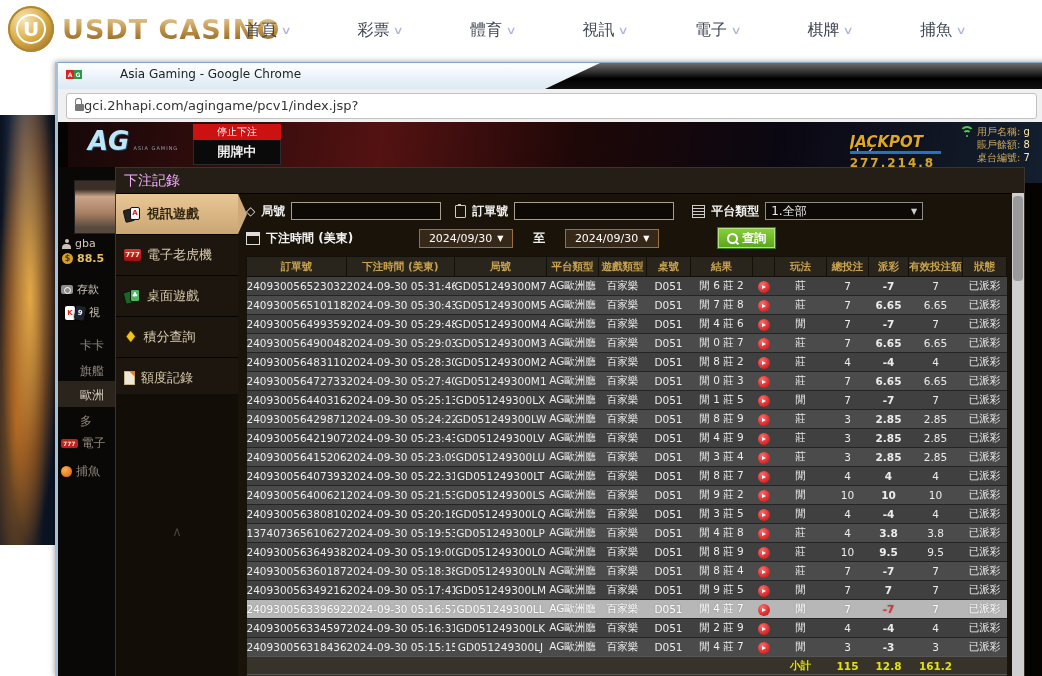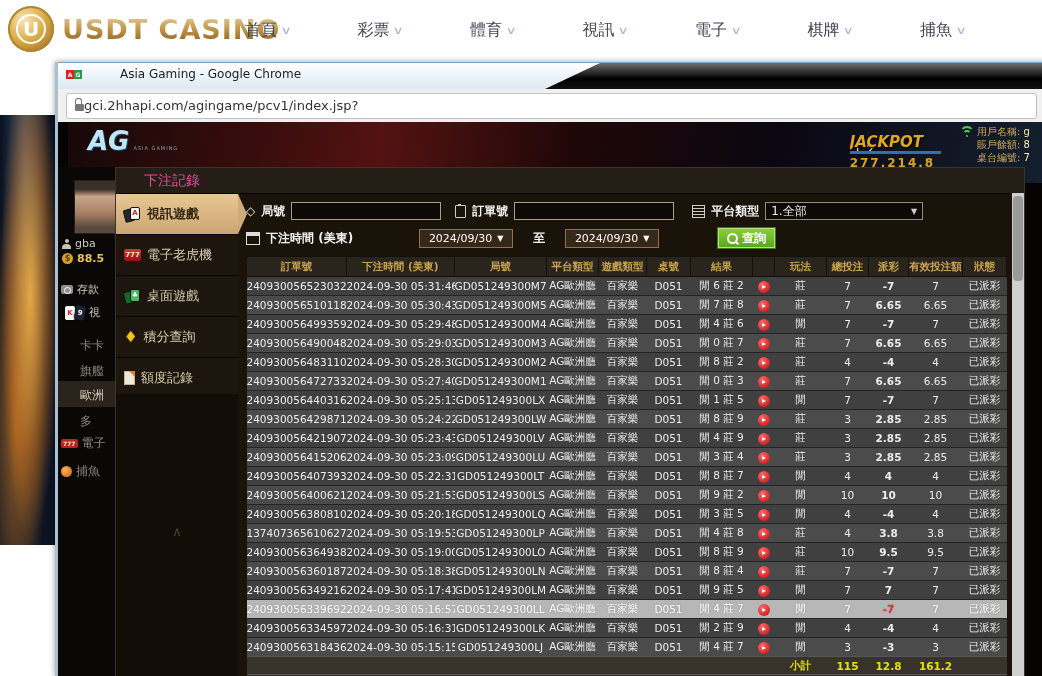--- a/index.html
+++ b/index.html
@@ -72,21 +72,21 @@
   .ic-person:after{content:"";position:absolute;left:0;top:5px;width:9px;height:5px;border-radius:4px 4px 0 0;background:#c9c2b6;}
   .ic-money{width:11px;height:11px;border-radius:50%;background:#d4a030;color:#5a3a00;font-size:8px;font-weight:bold;display:flex;align-items:center;justify-content:center;flex:none;}
   .ic-dep{width:12px;height:9px;background:#8d8d8d;border-radius:2px;position:relative;flex:none;}
   .ic-dep:before{content:"";position:absolute;left:3px;top:1.5px;width:5px;height:5px;border:1px solid #fff;border-radius:50%;}
   .mini-card{width:10px;height:14px;border-radius:2px;background:#fff;color:#d22;font-size:7px;font-weight:bold;display:flex;align-items:center;justify-content:center;box-shadow:0 0 2px #000;flex:none;}
   .mini-card.dark{background:#1c2230;color:#fff;margin-left:-4px;transform:rotate(12deg);}
   .ic-777{background:#c02020;color:#ffeecc;font-size:6px;padding:1px 2px;border-radius:2px;font-weight:bold;flex:none;}
   .ic-fish{width:11px;height:11px;border-radius:50%;background:radial-gradient(circle at 35% 35%,#ffb050,#d06010);flex:none;}
   
   .popup{position:absolute;left:57px;top:45px;width:910px;height:510px;background:#171208;border:1px solid #3c342a;box-sizing:border-box;}
-  .popup-title{height:25px;line-height:25px;background:#241e16;color:#ec4899;font-size:14px;padding-left:28px;border-bottom:1px solid #000;}
+  .popup-title{height:25px;line-height:25px;background:#241e16;color:#f0abfc;font-size:14px;padding-left:8px;border-bottom:1px solid #000;}
   .popup-body{display:flex;height:483px;}
   .menu{width:122px;background:#17110a;flex:none;position:relative;}
   .menu-item{height:40px;display:flex;align-items:center;gap:6px;padding-left:8px;border-bottom:1px solid #060402;color:#d8cbae;font-size:13px;cursor:pointer;position:relative;background:#1d160e;}
   .menu-item.selected{background:linear-gradient(180deg,#e9c795,#c9a674);color:#32260f;font-weight:bold;z-index:3;}
   .menu-item.selected:after{content:"";position:absolute;right:-9px;top:0;width:0;height:0;border-top:20px solid transparent;border-bottom:20px solid transparent;border-left:9px solid #cfa97a;}
   .menu-rest{position:absolute;left:0;top:200px;bottom:0;width:100%;background:#120d07;}
   .scroll-up{position:absolute;left:0;right:0;top:130px;text-align:center;color:#4a4034;font-size:13px;}
   .ic-cards{position:relative;width:17px;height:17px;flex:none;}
   .ic-cards b{position:absolute;width:10px;height:13px;border-radius:2px;border:1px solid #111;box-sizing:border-box;}
   .ic-cards b:first-child{left:0;top:3px;background:#262626;transform:rotate(-14deg);}
@@ -195,20 +195,24 @@
         <span class="urltext">gci.2hhapi.com/agingame/pcv1/index.jsp?</span>
       </div>
     </div>
 
     <div class="page">
 
       <div class="banner">
         <div class="aglogo">
           <span class="big"><span class="orange"></span><i>AG</i></span>
           <span class="sub">ASIA GAMING</span>
+        </div>
+        <div class="dealer-state">
+          <div class="stop-bet">停止下注</div>
+          <div class="dealing">開牌中</div>
         </div>
         <div class="slide-ind">1 2</div>
         <div class="jackpot">
           <div class="jl">JACKPOT</div>
           <div class="jv">277,214.8</div>
         </div>
         <div class="userinfo">
           <div class="row">
               <span class="wifi">
                 <i></i>

